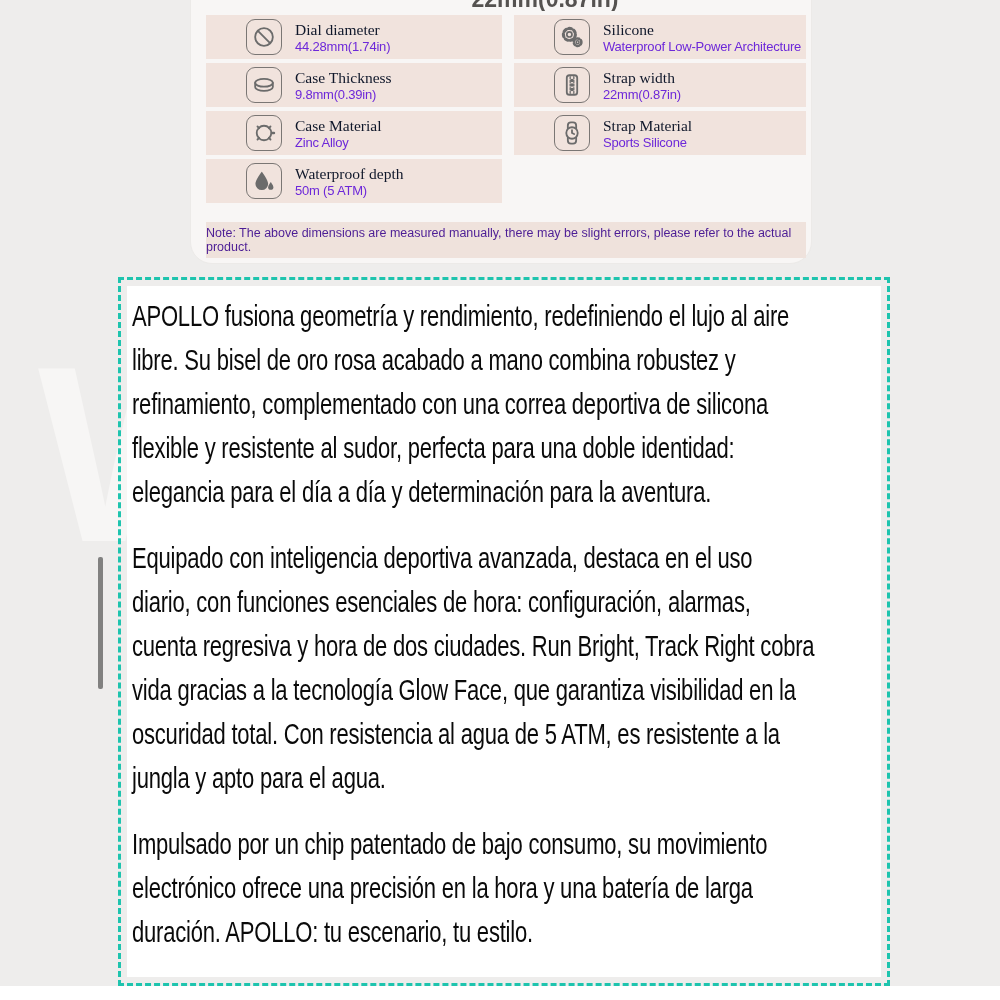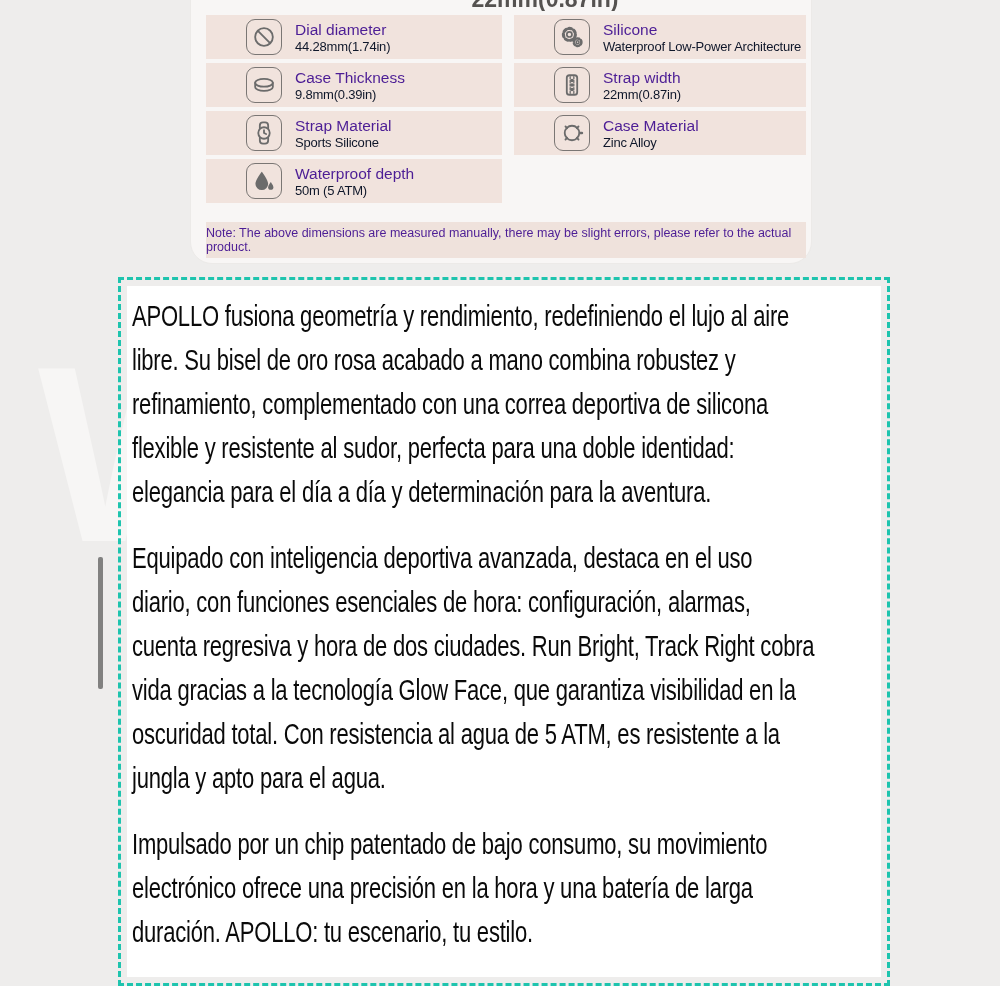--- a/index.html
+++ b/index.html
@@ -16,22 +16,22 @@
   
   .spec-card{position:absolute;left:190px;top:-28px;width:620px;height:290px;
     background:#f8f6f5;border:1px solid #eceae8;border-radius:22px;z-index:2;}
   .spec-grid{position:absolute;left:206px;top:15px;width:600px;display:grid;
     grid-template-columns:296px 292px;column-gap:12px;row-gap:4px;grid-auto-rows:44px;z-index:3;}
   .spec-cell{background:#f1e3dd;display:flex;align-items:center;padding-left:40px;box-sizing:border-box;}
   .isq{width:36px;height:36px;border:1.8px solid #7a7674;border-radius:9px;box-sizing:border-box;
     display:flex;align-items:center;justify-content:center;flex:0 0 auto;background:transparent;}
   .isq svg{width:26px;height:26px;stroke:#6b6b6b;fill:none;stroke-width:1.4;stroke-linecap:round;stroke-linejoin:round;}
   .spec-txt{display:flex;flex-direction:column;justify-content:center;margin-left:13px;min-width:0;}
-  .spec-lbl{font-size:15.5px;color:#4c1d95;font-weight:500;line-height:19px;white-space:nowrap;}
-  .spec-val{font-size:13px;color:#0f172a;line-height:16px;white-space:nowrap;letter-spacing:-0.2px;}
+  .spec-lbl{font-size:15.5px;color:#0f172a;font-weight:500;line-height:19px;white-space:nowrap;font-family:Liberation Serif, serif;}
+  .spec-val{font-size:13px;color:#6d28d9;line-height:16px;white-space:nowrap;letter-spacing:-0.2px;}
   .note-strip{position:absolute;left:206px;top:222px;width:600px;height:36px;background:#efe2dc;
     display:flex;align-items:center;justify-content:center;z-index:3;}
   .note-text{font-size:12.5px;color:#4c1d95;}
 
   
   .top-frag{position:absolute;left:430px;top:0;width:230px;height:11px;overflow:hidden;
     text-align:center;z-index:4;}
   .top-frag span{display:block;margin-top:-13px;font-size:23px;font-weight:600;color:#555250;line-height:24px;}
 
   
@@ -116,45 +116,45 @@
     </span>
     <span class="spec-txt">
       <span class="spec-lbl">Strap width</span>
       <span class="spec-val">22mm(0.87in)</span>
     </span>
   </div>
 
   <div class="spec-cell">
     <span class="isq">
       <svg viewBox="0 0 20 20">
-        <rect x="6.8" y="1.8" width="6.4" height="16.4" rx="2.4"></rect>
-        <circle cx="10" cy="10" r="4.4" fill="#f1e3dd"></circle>
-        <polyline points="10,7.9 10,10 11.6,10.8"></polyline>
-      </svg>
-    </span>
-    <span class="spec-txt">
-      <span class="spec-lbl">Strap Material</span>
-      <span class="spec-val">Sports Silicone</span>
-    </span>
-  </div>
-
-  <div class="spec-cell">
-    <span class="isq">
-      <svg viewBox="0 0 20 20">
         <circle cx="10" cy="10" r="5.6"></circle>
         <line x1="5" y1="5" x2="6.3" y2="6.3"></line>
           <line x1="15" y1="5" x2="13.7" y2="6.3"></line>
         <line x1="5" y1="15" x2="6.3" y2="13.7"></line>
           <line x1="15" y1="15" x2="13.7" y2="13.7"></line>
         <line x1="16.2" y1="10" x2="17.6" y2="10" stroke-width="2"></line>
       </svg>
     </span>
     <span class="spec-txt">
       <span class="spec-lbl">Case Material</span>
       <span class="spec-val">Zinc Alloy</span>
+    </span>
+  </div>
+
+  <div class="spec-cell">
+    <span class="isq">
+      <svg viewBox="0 0 20 20">
+        <rect x="6.8" y="1.8" width="6.4" height="16.4" rx="2.4"></rect>
+        <circle cx="10" cy="10" r="4.4" fill="#f1e3dd"></circle>
+        <polyline points="10,7.9 10,10 11.6,10.8"></polyline>
+      </svg>
+    </span>
+    <span class="spec-txt">
+      <span class="spec-lbl">Strap Material</span>
+      <span class="spec-val">Sports Silicone</span>
     </span>
   </div>
 
   <div class="spec-cell">
     <span class="isq">
       <svg viewBox="0 0 20 20">
         <path d="M8.3 2.8 C8.3 2.8 3.4 8.9 3.4 12.1 a4.9 4.9 0 0 0 9.8 0 C13.2 8.9 8.3 2.8 8.3 2.8 Z" fill="#6b6b6b" stroke="none"></path>
         <path d="M15.2 10.8 C15.2 10.8 13.2 13.4 13.2 14.8 a2 2 0 0 0 4 0 C17.2 13.4 15.2 10.8 15.2 10.8 Z" fill="#6b6b6b" stroke="none"></path>
       </svg>
     </span>

